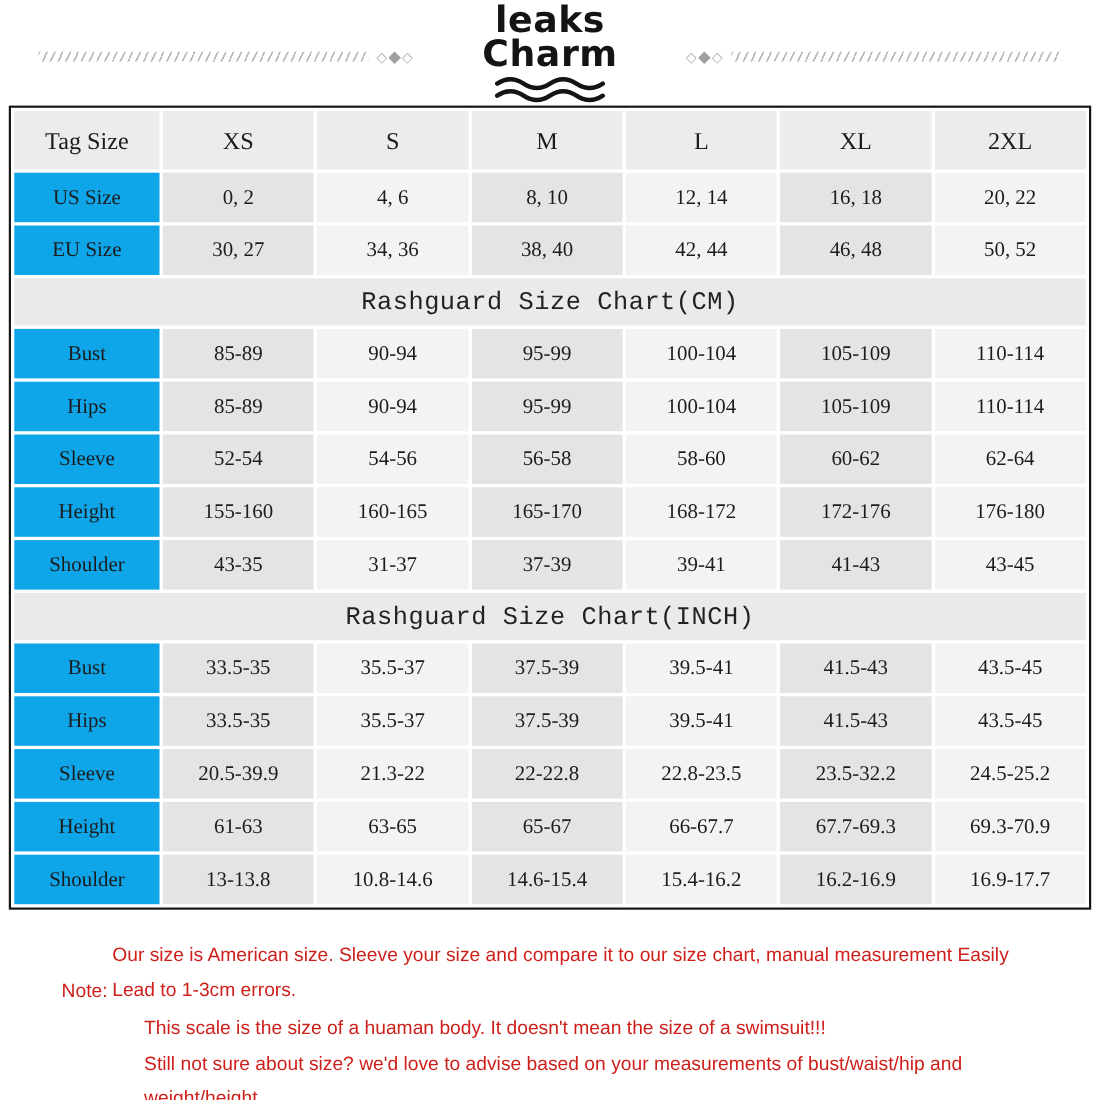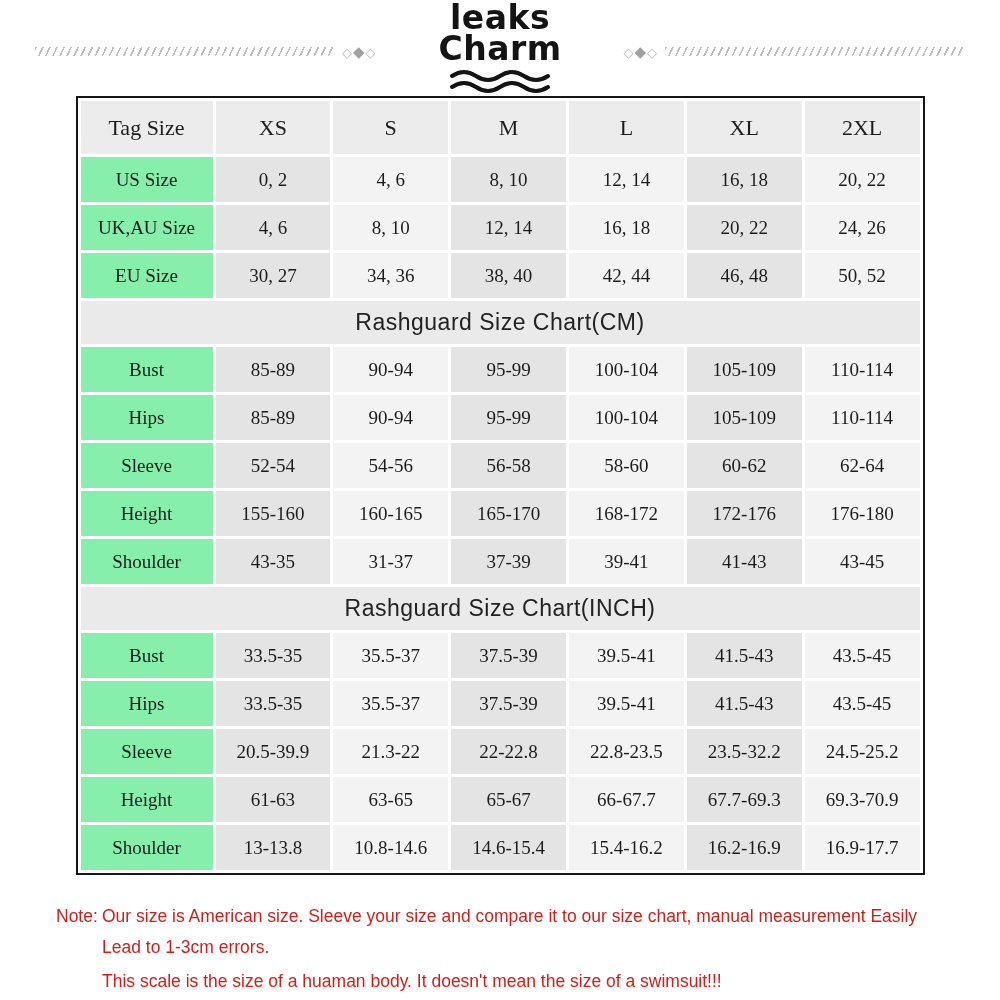--- a/index.html
+++ b/index.html
@@ -31,61 +31,61 @@
   .hatch {
     width: 300px; height: 9px;
     background: repeating-linear-gradient(115deg,
       #bdbdbd 0px, #bdbdbd 1.6px, transparent 1.6px, transparent 6.4px);
   }
   .diamonds { font-size: 13px; color: #b3b3b3; letter-spacing: 1px; line-height: 1; white-space: nowrap; }
   .diamonds .mid { font-size: 15px; color: #a0a0a0; }
 
   
   table.size-chart {
-    width: 849px;
+    width: 984px;
     margin: 0 auto;
     border: 2px solid #161616;
     border-collapse: separate;
     border-spacing: 3px;
     table-layout: fixed;
     background: #ffffff;
   }
   .size-chart th, .size-chart td {
     text-align: center;
     vertical-align: middle;
     font-family: "Liberation Serif", serif;
     font-weight: normal;
     color: #1c1c1c;
     overflow: hidden;
   }
   tr.head-row th { background: #ececec; height: 51px; font-size: 22px; }
-  tr.data-row th { background: #86efac; height: 43px; font-size: 19px; }
+  tr.data-row th { background: #0ea5e9; height: 43px; font-size: 19px; }
   tr.data-row td { height: 43px; font-size: 19px; }
   tr.data-row td:nth-child(even) { background: #e4e4e4; }
   tr.data-row td:nth-child(odd)  { background: #f3f3f3; }
   tr.section-row td {
     background: #eaeaea;
     height: 41px;
-    font-family: Liberation Sans, sans-serif;
+    font-family: Liberation Mono, monospace;
     font-size: 23px;
     letter-spacing: 0.5px;
     color: #222222;
   }
 
   
   .notes {
     margin: 26px 40px 0 56px;
     color: #cf1f1a;
     font-size: 17.5px;
     line-height: 31px;
   }
   .note-first { display: flex; align-items: flex-start; }
-  .note-label { flex: 0 0 46px; white-space: nowrap; }
+  .note-label { flex: 0 0 46px; white-space: nowrap; margin-top: 32px; }
   .note-extra { margin-left: 46px; margin-top: 3px; }
-  .note-extra div { margin-top: 2px; }
+  .note-extra div { margin-top: 2px; margin-left: 29px; }
 </style>
 </head>
 <body>
 
 <div class="brand-header">
   <div class="deco deco-left">
     <div class="hatch"></div>
     <div class="diamonds">◇<span class="mid">◆</span>◇</div>
   </div>
 
@@ -131,29 +131,20 @@
   <tr class="data-row">
     <th>US Size</th>
     <td>0, 2</td>
     <td>4, 6</td>
     <td>8, 10</td>
     <td>12, 14</td>
     <td>16, 18</td>
     <td>20, 22</td>
   </tr>
   <tr class="data-row">
-    <th>UK,AU Size</th>
-    <td>4, 6</td>
-    <td>8, 10</td>
-    <td>12, 14</td>
-    <td>16, 18</td>
-    <td>20, 22</td>
-    <td>24, 26</td>
-  </tr>
-  <tr class="data-row">
     <th>EU Size</th>
     <td>30, 27</td>
     <td>34, 36</td>
     <td>38, 40</td>
     <td>42, 44</td>
     <td>46, 48</td>
     <td>50, 52</td>
   </tr>
 
   <tr class="section-row">

